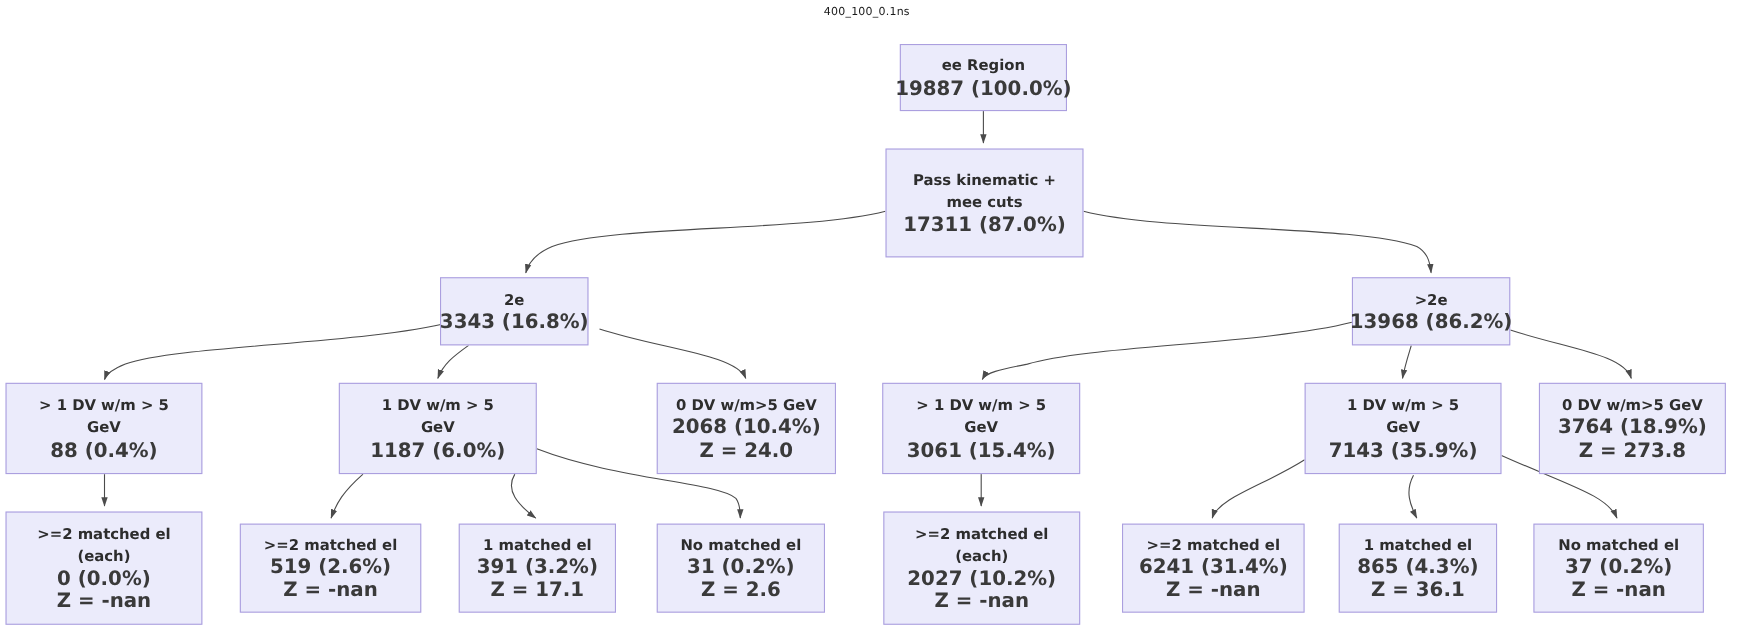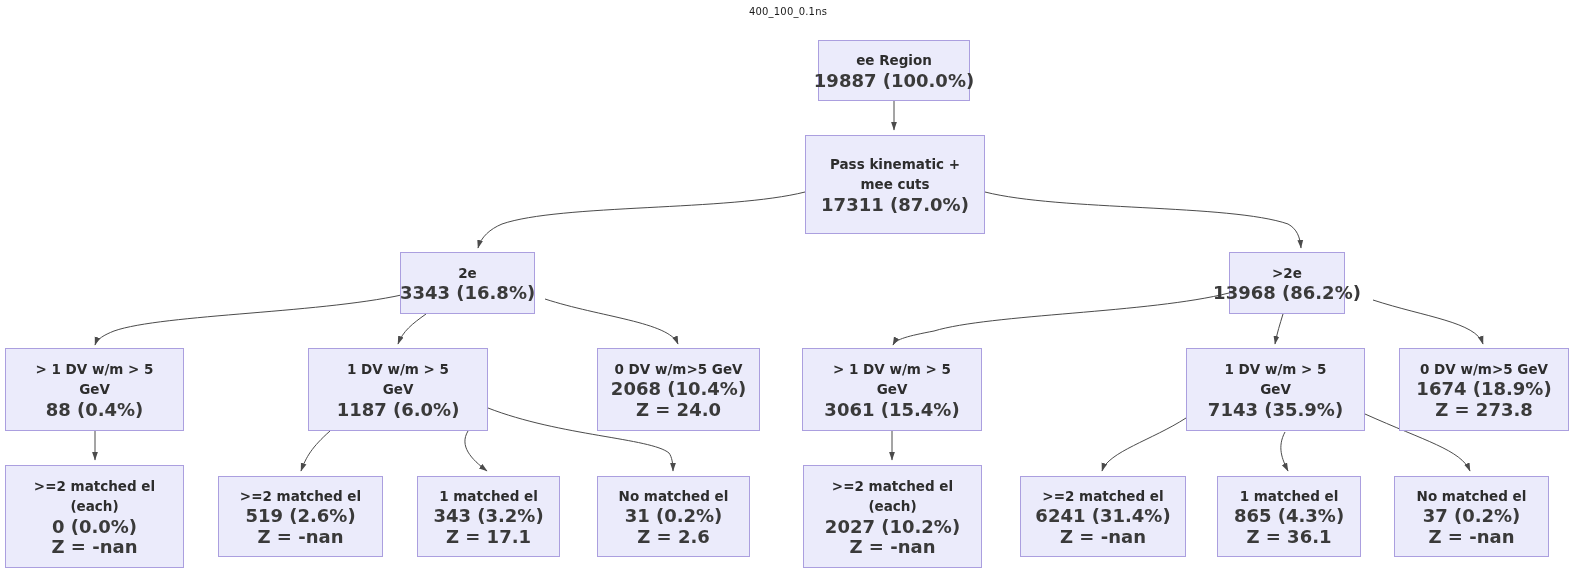--- a/index.html
+++ b/index.html
@@ -53,21 +53,21 @@
       </div>
       <div class="node" style="left: 805px; top: 135px; width: 180px; height: 99px;">
         <div class="lbl">Pass kinematic +</div>
         <div class="lbl">mee cuts</div>
         <div class="val">17311 (87.0%)</div>
       </div>
       <div class="node" style="left: 400px; top: 252px; width: 135px; height: 62px;">
         <div class="lbl">2e</div>
         <div class="val">3343 (16.8%)</div>
       </div>
-      <div class="node" style="left: 1229px; top: 252px; width: 116px; height: 62px;">
+      <div class="node" style="left: 1229px; top: 252px; width: 144px; height: 62px;">
         <div class="lbl">&gt;2e</div>
         <div class="val">13968 (86.2%)</div>
       </div>
       <div class="node" style="left: 5px; top: 348px; width: 179px; height: 83px;">
         <div class="lbl">&gt; 1 DV w/m &gt; 5</div>
         <div class="lbl">GeV</div>
         <div class="val">88 (0.4%)</div>
       </div>
       <div class="node" style="left: 308px; top: 348px; width: 180px; height: 83px;">
         <div class="lbl">1 DV w/m &gt; 5</div>
@@ -84,37 +84,37 @@
         <div class="lbl">GeV</div>
         <div class="val">3061 (15.4%)</div>
       </div>
       <div class="node" style="left: 1186px; top: 348px; width: 179px; height: 83px;">
         <div class="lbl">1 DV w/m &gt; 5</div>
         <div class="lbl">GeV</div>
         <div class="val">7143 (35.9%)</div>
       </div>
       <div class="node" style="left: 1399px; top: 348px; width: 170px; height: 83px;">
         <div class="lbl">0 DV w/m&gt;5 GeV</div>
-        <div class="val">1674 (18.9%)</div>
+        <div class="val">3764 (18.9%)</div>
         <div class="val">Z = 273.8</div>
       </div>
       <div class="node" style="left: 5px; top: 465px; width: 179px; height: 103px;">
         <div class="lbl">&gt;=2 matched el</div>
         <div class="lbl">(each)</div>
         <div class="val">0 (0.0%)</div>
         <div class="val">Z = -nan</div>
       </div>
       <div class="node" style="left: 218px; top: 476px; width: 165px; height: 81px;">
         <div class="lbl">&gt;=2 matched el</div>
         <div class="val">519 (2.6%)</div>
         <div class="val">Z = -nan</div>
       </div>
       <div class="node" style="left: 417px; top: 476px; width: 143px; height: 81px;">
         <div class="lbl">1 matched el</div>
-        <div class="val">343 (3.2%)</div>
+        <div class="val">391 (3.2%)</div>
         <div class="val">Z = 17.1</div>
       </div>
       <div class="node" style="left: 597px; top: 476px; width: 153px; height: 81px;">
         <div class="lbl">No matched el</div>
         <div class="val">31 (0.2%)</div>
         <div class="val">Z = 2.6</div>
       </div>
       <div class="node" style="left: 803px; top: 465px; width: 179px; height: 103px;">
         <div class="lbl">&gt;=2 matched el</div>
         <div class="lbl">(each)</div>

